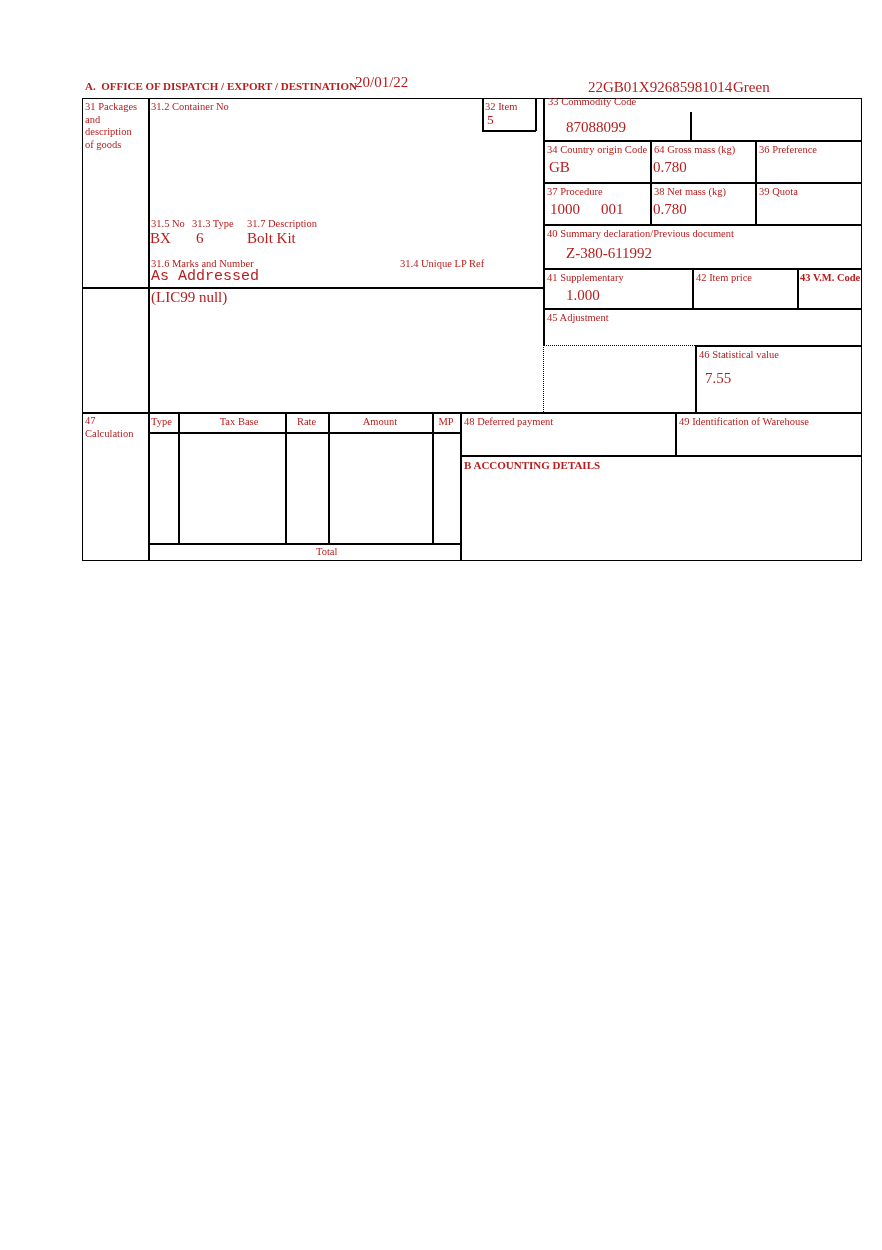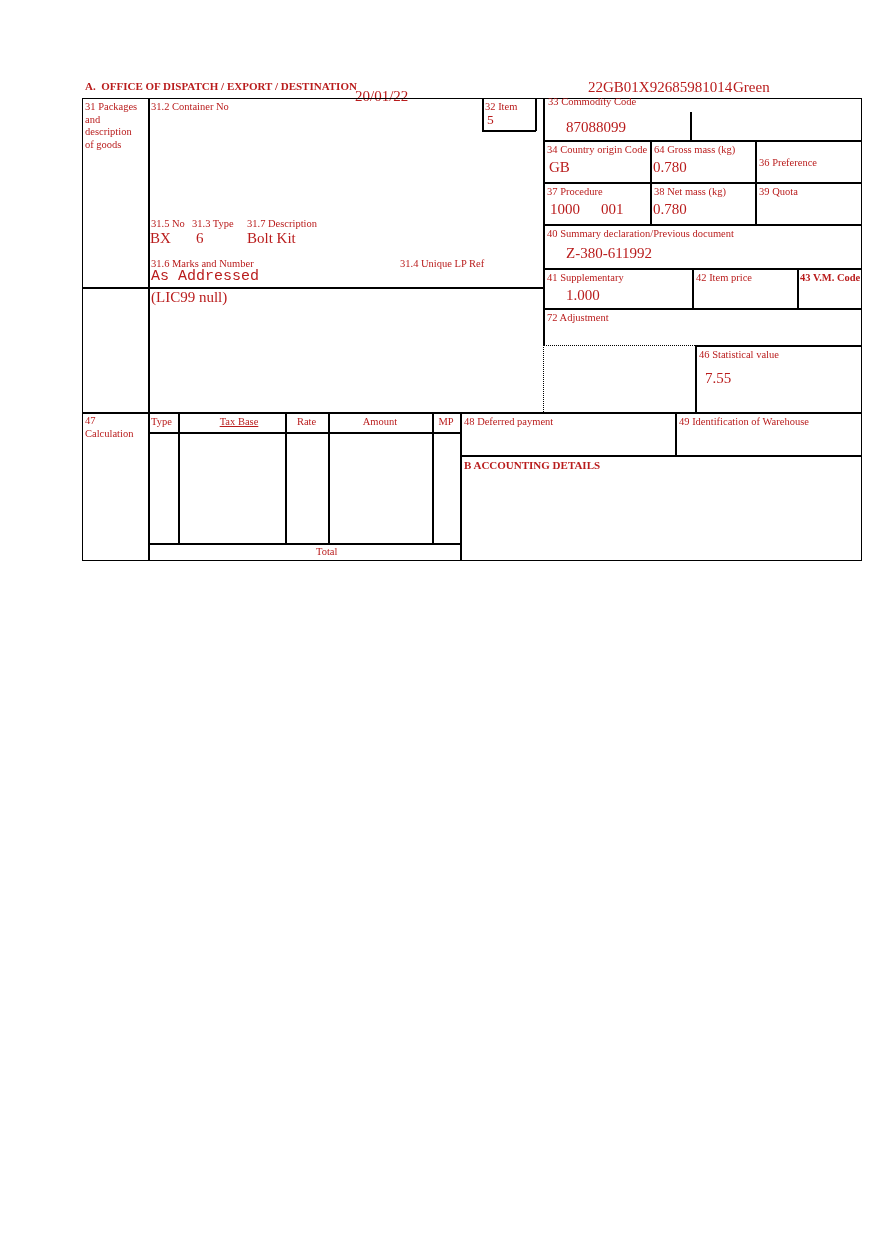--- a/index.html
+++ b/index.html
@@ -16,21 +16,21 @@
   .dvl{width:0;border-left:1.5px dotted #000;}
   .dhl{height:0;border-top:1.5px dotted #000;}
   .ctr{text-align:center;}
 </style>
 </head>
 <body>
 
 <div class="page">
 
   <div class="abs lbl bold nw" style="left:85px;top:80px;font-size:11px;">A.  OFFICE OF DISPATCH / EXPORT / DESTINATION</div>
-  <div class="abs val" style="left:355px;top:88px;">20/01/22</div>
+  <div class="abs val" style="left:355px;top:74px;">20/01/22</div>
   <div class="abs val" style="left:588px;top:79px;">22GB01X92685981014</div>
   <div class="abs val" style="left:733px;top:79px;">Green</div>
 
   <div class="abs" style="left:82px;top:98px;width:780px;height:463px;border:1.5px solid #000;box-sizing:border-box;"></div>
 
   <div class="abs vl" style="left:148px;top:98px;height:463px;"></div>
   <div class="abs vl" style="left:482px;top:98px;height:33px;"></div>
   <div class="abs vl" style="left:535px;top:98px;height:33px;"></div>
   <div class="abs vl" style="left:543px;top:98px;height:247px;"></div>
   <div class="abs dvl" style="left:543px;top:345px;height:67px;"></div>
@@ -86,44 +86,44 @@
 
   <div class="abs val" style="left:151px;top:289px;">(LIC99 null)</div>
 
   <div class="abs lbl nw" style="left:548px;top:96px;text-align:right;">33 Commodity Code</div>
   <div class="abs val" style="left:566px;top:119px;">87088099</div>
 
   <div class="abs lbl nw" style="left:547px;top:144px;">34 Country origin Code</div>
   <div class="abs val" style="left:549px;top:159px;">GB</div>
   <div class="abs lbl nw" style="left:654px;top:144px;">64 Gross mass (kg)</div>
   <div class="abs val" style="left:653px;top:159px;">0.780</div>
-  <div class="abs lbl nw" style="left:759px;top:157px;text-align:center;">36 Preference</div>
+  <div class="abs lbl nw" style="left:759px;top:144px;text-align:center;">36 Preference</div>
 
   <div class="abs lbl nw" style="left:547px;top:186px;">37 Procedure</div>
   <div class="abs val" style="left:550px;top:201px;">1000</div>
   <div class="abs val" style="left:601px;top:201px;">001</div>
   <div class="abs lbl nw" style="left:654px;top:186px;">38 Net mass (kg)</div>
   <div class="abs val" style="left:653px;top:201px;">0.780</div>
   <div class="abs lbl nw" style="left:759px;top:186px;">39 Quota</div>
 
   <div class="abs lbl nw" style="left:547px;top:228px;">40 Summary declaration/Previous document</div>
   <div class="abs val" style="left:566px;top:245px;">Z-380-611992</div>
 
   <div class="abs lbl nw" style="left:547px;top:272px;">41 Supplementary</div>
   <div class="abs val" style="left:566px;top:287px;">1.000</div>
   <div class="abs lbl nw" style="left:696px;top:272px;">42 Item price</div>
   <div class="abs lbl nw" style="left:800px;top:272px;font-weight:bold;">43 V.M. Code</div>
 
-  <div class="abs lbl nw" style="left:547px;top:312px;">72 Adjustment</div>
+  <div class="abs lbl nw" style="left:547px;top:312px;">45 Adjustment</div>
 
   <div class="abs lbl nw" style="left:699px;top:349px;">46 Statistical value</div>
   <div class="abs val" style="left:705px;top:370px;">7.55</div>
 
   <div class="abs lbl nw" style="left:151px;top:416px;">Type</div>
-  <div class="abs lbl ctr" style="left:178px;top:416px;width:122px;text-decoration:underline;">Tax Base</div>
+  <div class="abs lbl ctr" style="left:178px;top:416px;width:122px;">Tax Base</div>
   <div class="abs lbl ctr" style="left:285px;top:416px;width:43px;">Rate</div>
   <div class="abs lbl ctr" style="left:328px;top:416px;width:104px;">Amount</div>
   <div class="abs lbl ctr" style="left:432px;top:416px;width:28px;">MP</div>
   <div class="abs lbl nw" style="left:316px;top:546px;">Total</div>
 
   <div class="abs lbl nw" style="left:464px;top:416px;">48 Deferred payment</div>
   <div class="abs lbl nw" style="left:679px;top:416px;">49 Identification of Warehouse</div>
   <div class="abs lbl bold nw" style="left:464px;top:459px;font-size:11px;">B ACCOUNTING DETAILS</div>
 
 </div>

